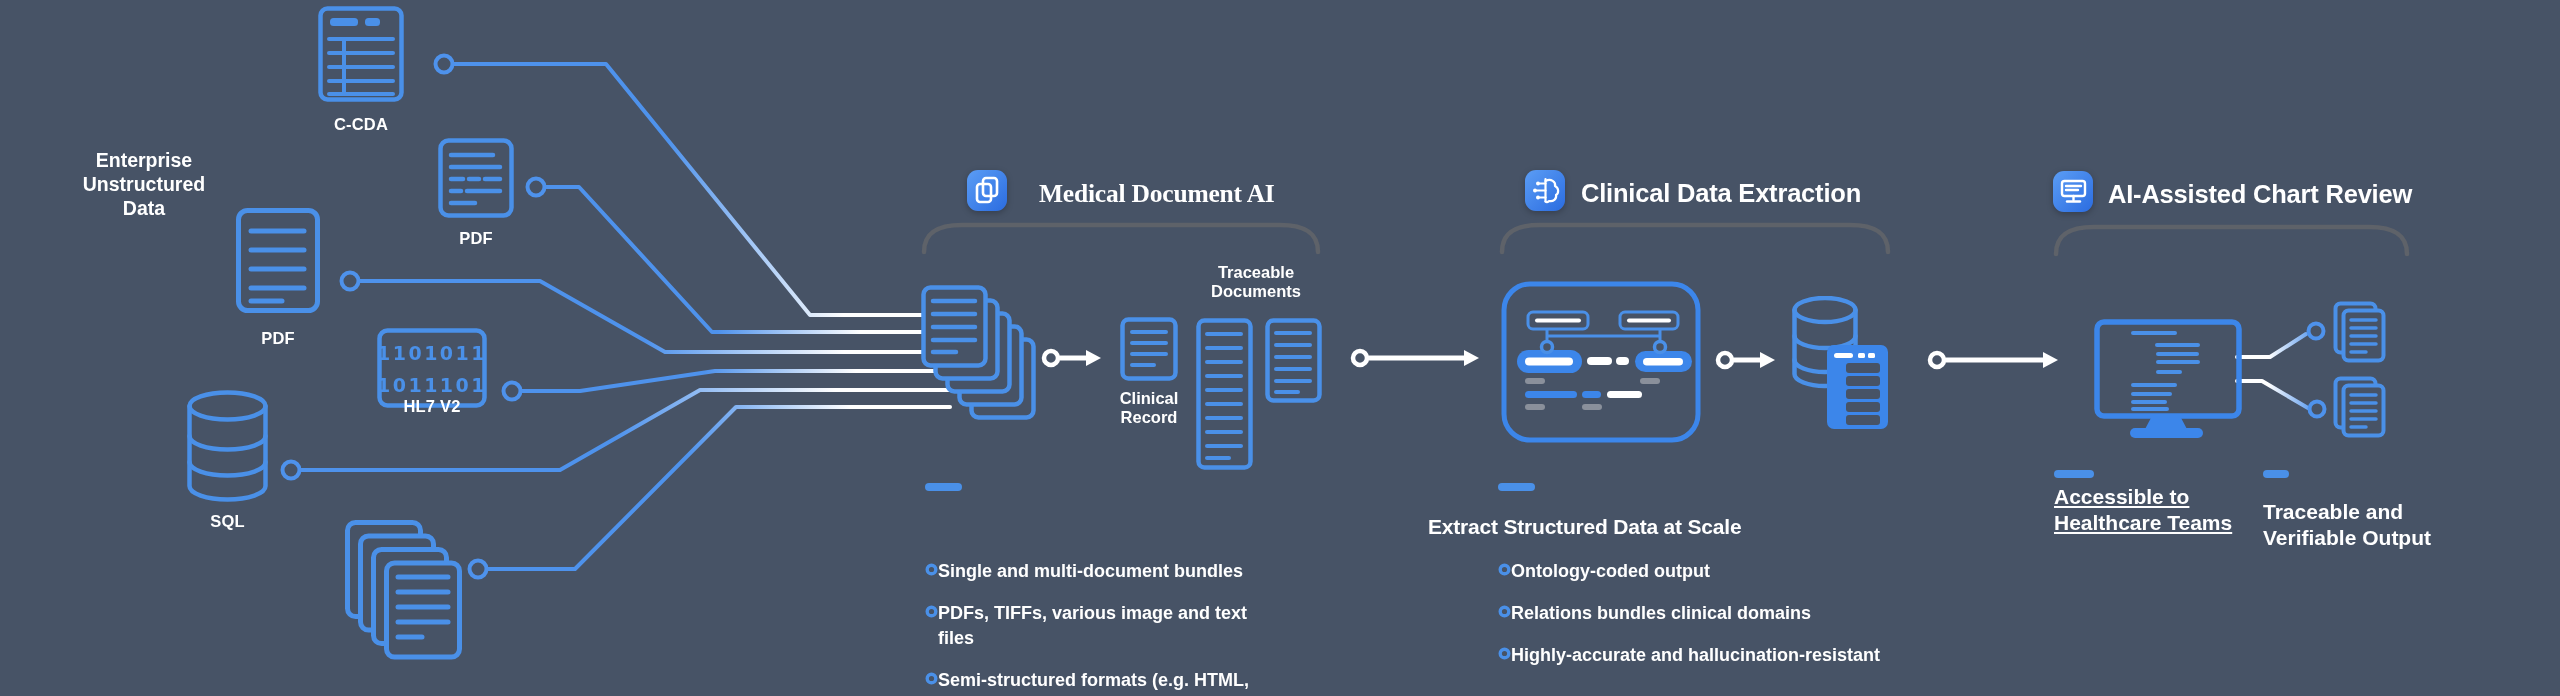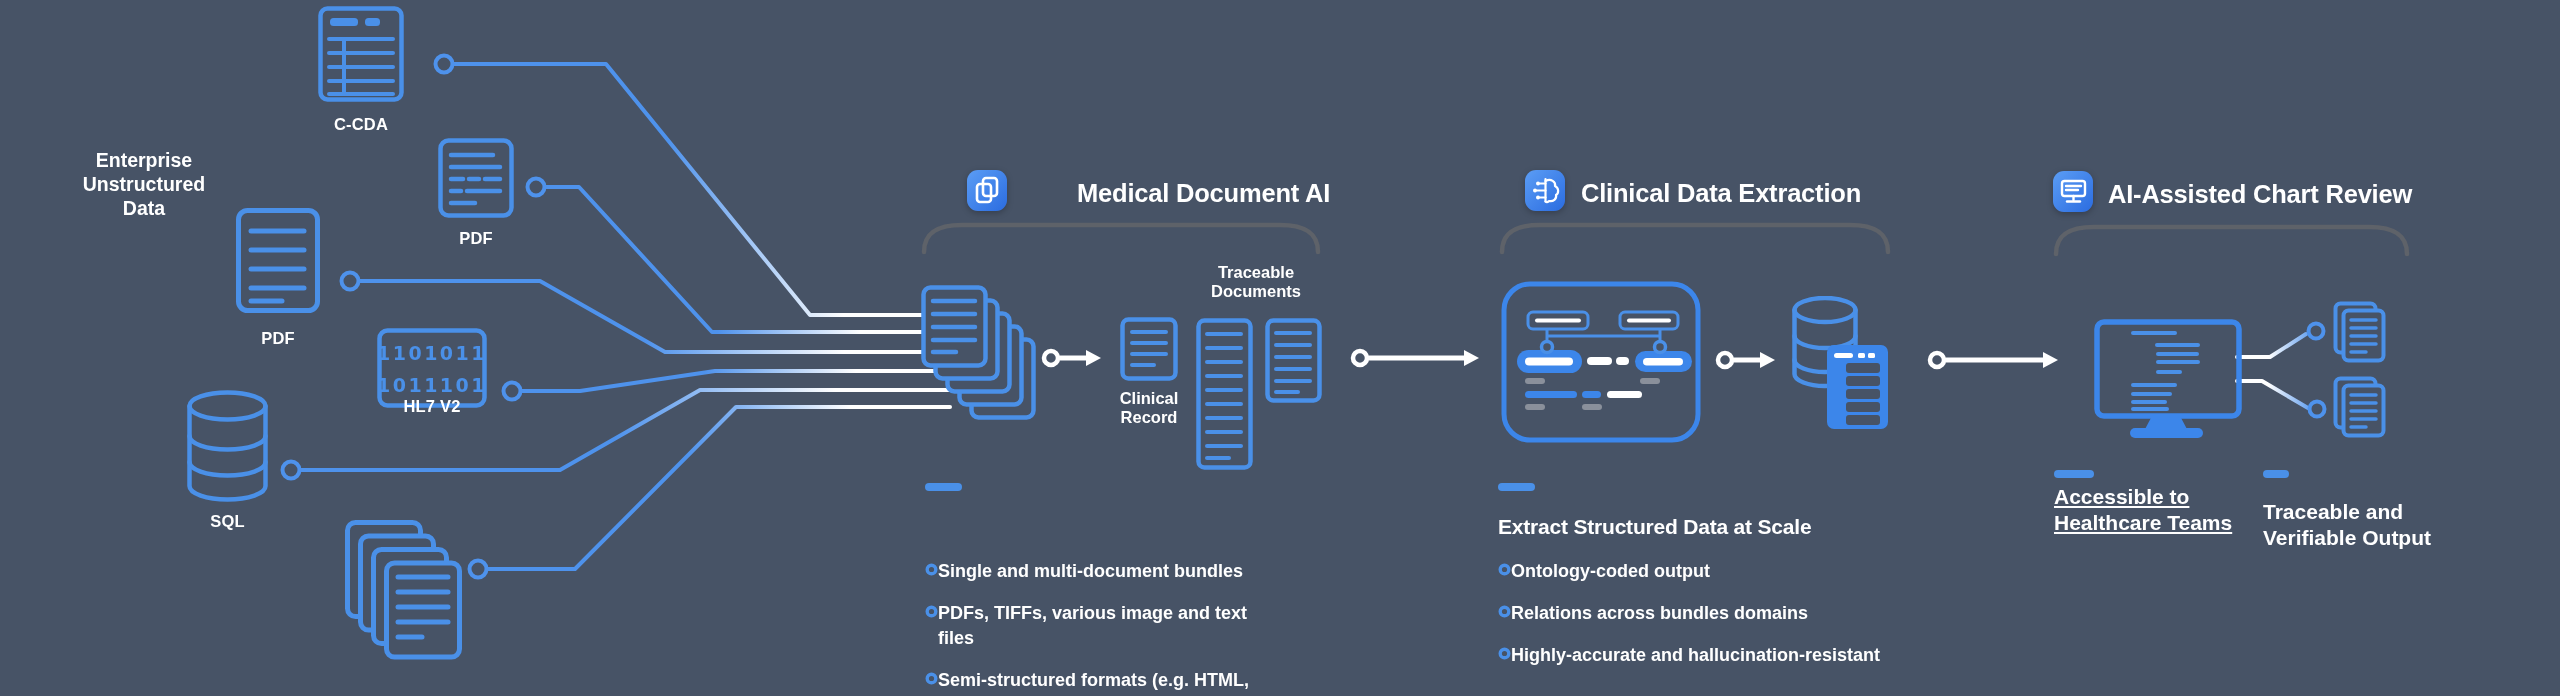--- a/index.html
+++ b/index.html
@@ -205,21 +205,21 @@
   </svg>
 
   <div class="abs chip" style="left:967px;top:170px;">
     <svg width="40" height="41" viewBox="0 0 40 41">
       <g fill="none" stroke="#ffffff" stroke-width="2.6" stroke-linejoin="round">
         <rect x="16" y="8" width="14" height="18" rx="3"></rect>
         <rect x="10" y="14" width="14" height="18" rx="3"></rect>
       </g>
     </svg>
   </div>
-  <div class="abs sec-title" style="left:1077px;top:179px;">Medical Document AI</div>
+  <div class="abs sec-title" style="left:1039px;top:179px;font-family:Liberation Serif, serif;">Medical Document AI</div>
 
   <svg class="abs" style="left:921px;top:285px;" width="116" height="136" viewBox="0 0 116 136">
     <g stroke="#4a90e8" stroke-width="4.5" fill="#475366">
       <rect x="50.5" y="54.5" width="62" height="78" rx="7"></rect>
       <rect x="38.5" y="41.5" width="62" height="78" rx="7"></rect>
       <rect x="26.5" y="28.5" width="62" height="78" rx="7"></rect>
       <rect x="14.5" y="15.5" width="62" height="78" rx="7"></rect>
       <rect x="2.5" y="2.5" width="62" height="78" rx="7"></rect>
     </g>
     <g stroke="#4a90e8" stroke-width="4.5" stroke-linecap="round">
@@ -368,33 +368,33 @@
         <rect x="54" y="67" width="34" height="10" rx="3"></rect>
         <rect x="54" y="80" width="34" height="10" rx="3"></rect>
         <rect x="54" y="93" width="34" height="10" rx="3"></rect>
         <rect x="54" y="106" width="34" height="10" rx="3"></rect>
         <rect x="54" y="119" width="34" height="10" rx="3"></rect>
       </g>
     </g>
   </svg>
 
   <div class="abs bar" style="left:1498px;top:483px;width:37px;"></div>
-  <div class="abs subhead" style="left:1498px;top:515px;">Extract Structured Data at Scale</div>
+  <div class="abs subhead" style="left:1428px;top:515px;">Extract Structured Data at Scale</div>
   <div class="abs bullets" style="left:1498px;top:559px;width:430px;">
     <div class="bullet-row">
       <svg width="13" height="13" viewBox="0 0 13 13">
           <circle cx="6.5" cy="6.5" r="4.3" fill="none" stroke="#4a90e8" stroke-width="3.4"></circle>
         </svg>
       <span class="bullet-text">Ontology-coded output</span>
     </div>
     <div class="bullet-row">
       <svg width="13" height="13" viewBox="0 0 13 13">
           <circle cx="6.5" cy="6.5" r="4.3" fill="none" stroke="#4a90e8" stroke-width="3.4"></circle>
         </svg>
-      <span class="bullet-text">Relations across bundles domains</span>
+      <span class="bullet-text">Relations bundles clinical domains</span>
     </div>
     <div class="bullet-row">
       <svg width="13" height="13" viewBox="0 0 13 13">
           <circle cx="6.5" cy="6.5" r="4.3" fill="none" stroke="#4a90e8" stroke-width="3.4"></circle>
         </svg>
       <span class="bullet-text">Highly-accurate and hallucination-resistant</span>
     </div>
   </div>
 
   <div class="abs chip" style="left:2053px;top:171px;">

